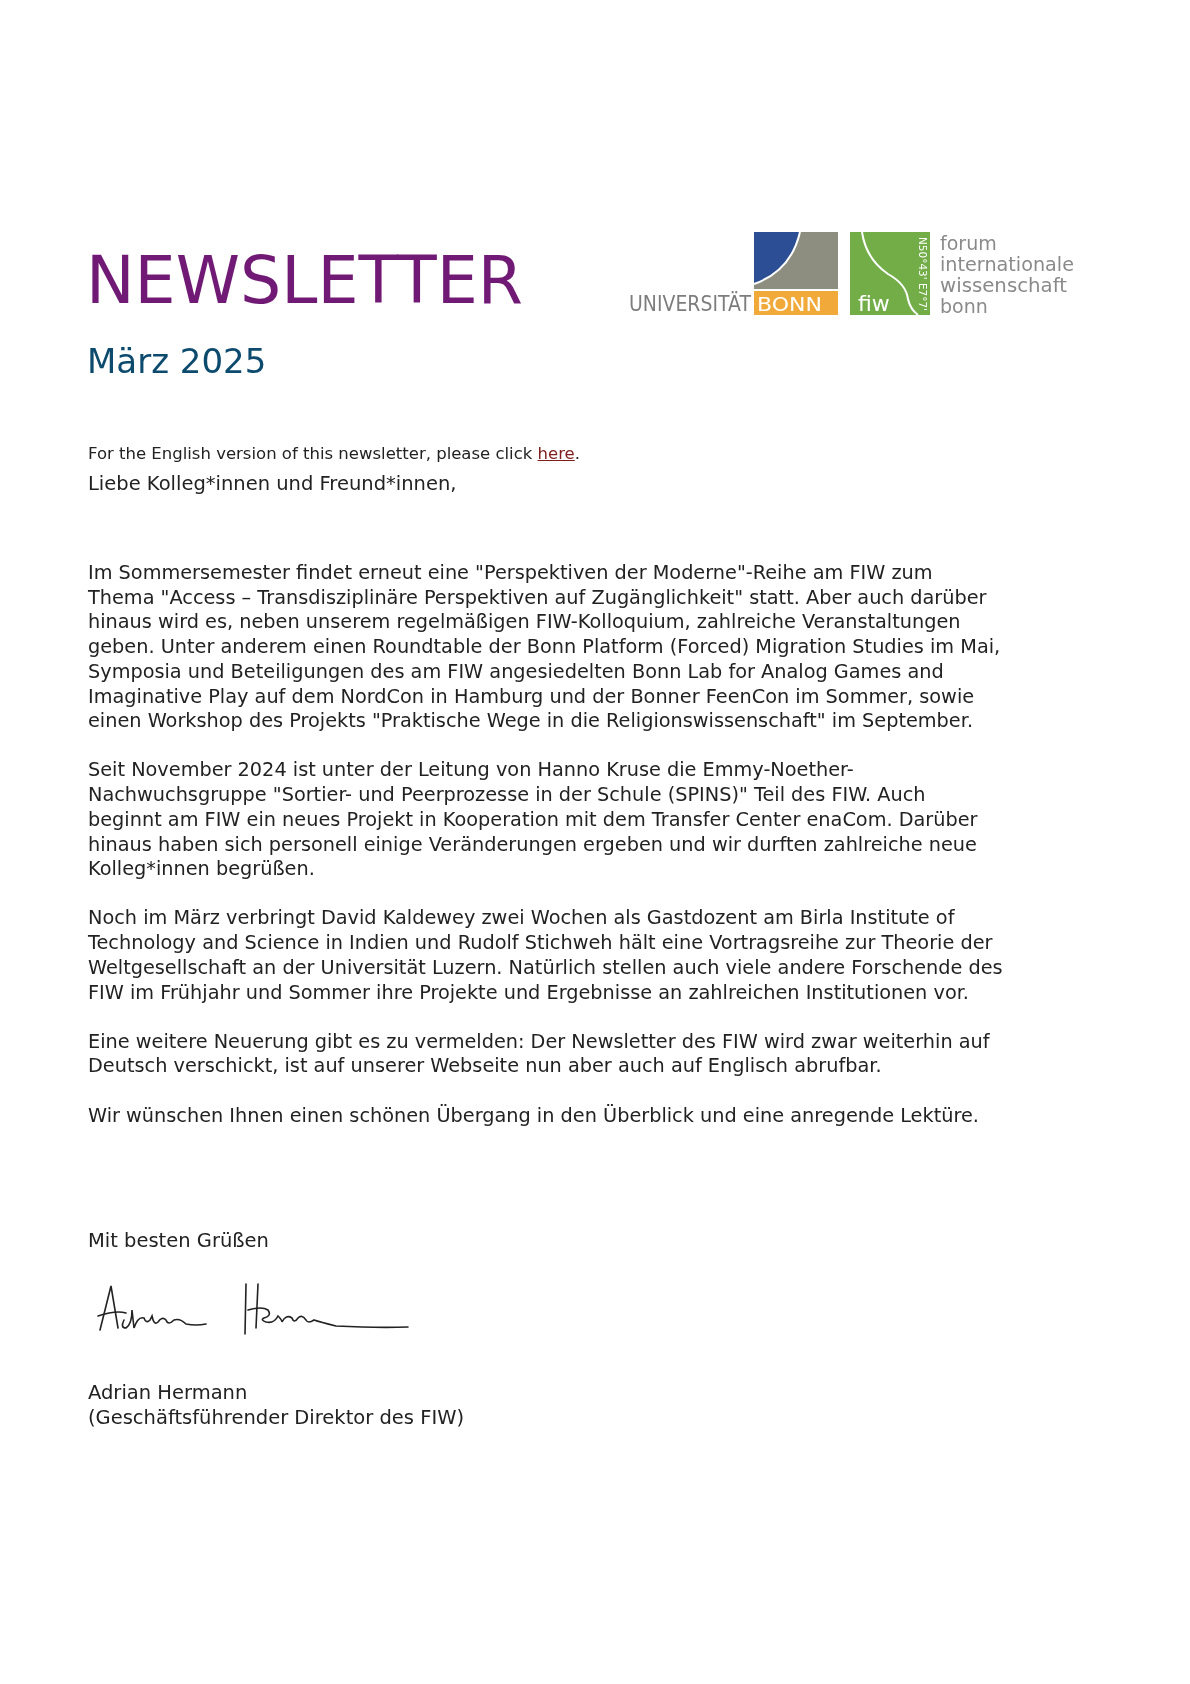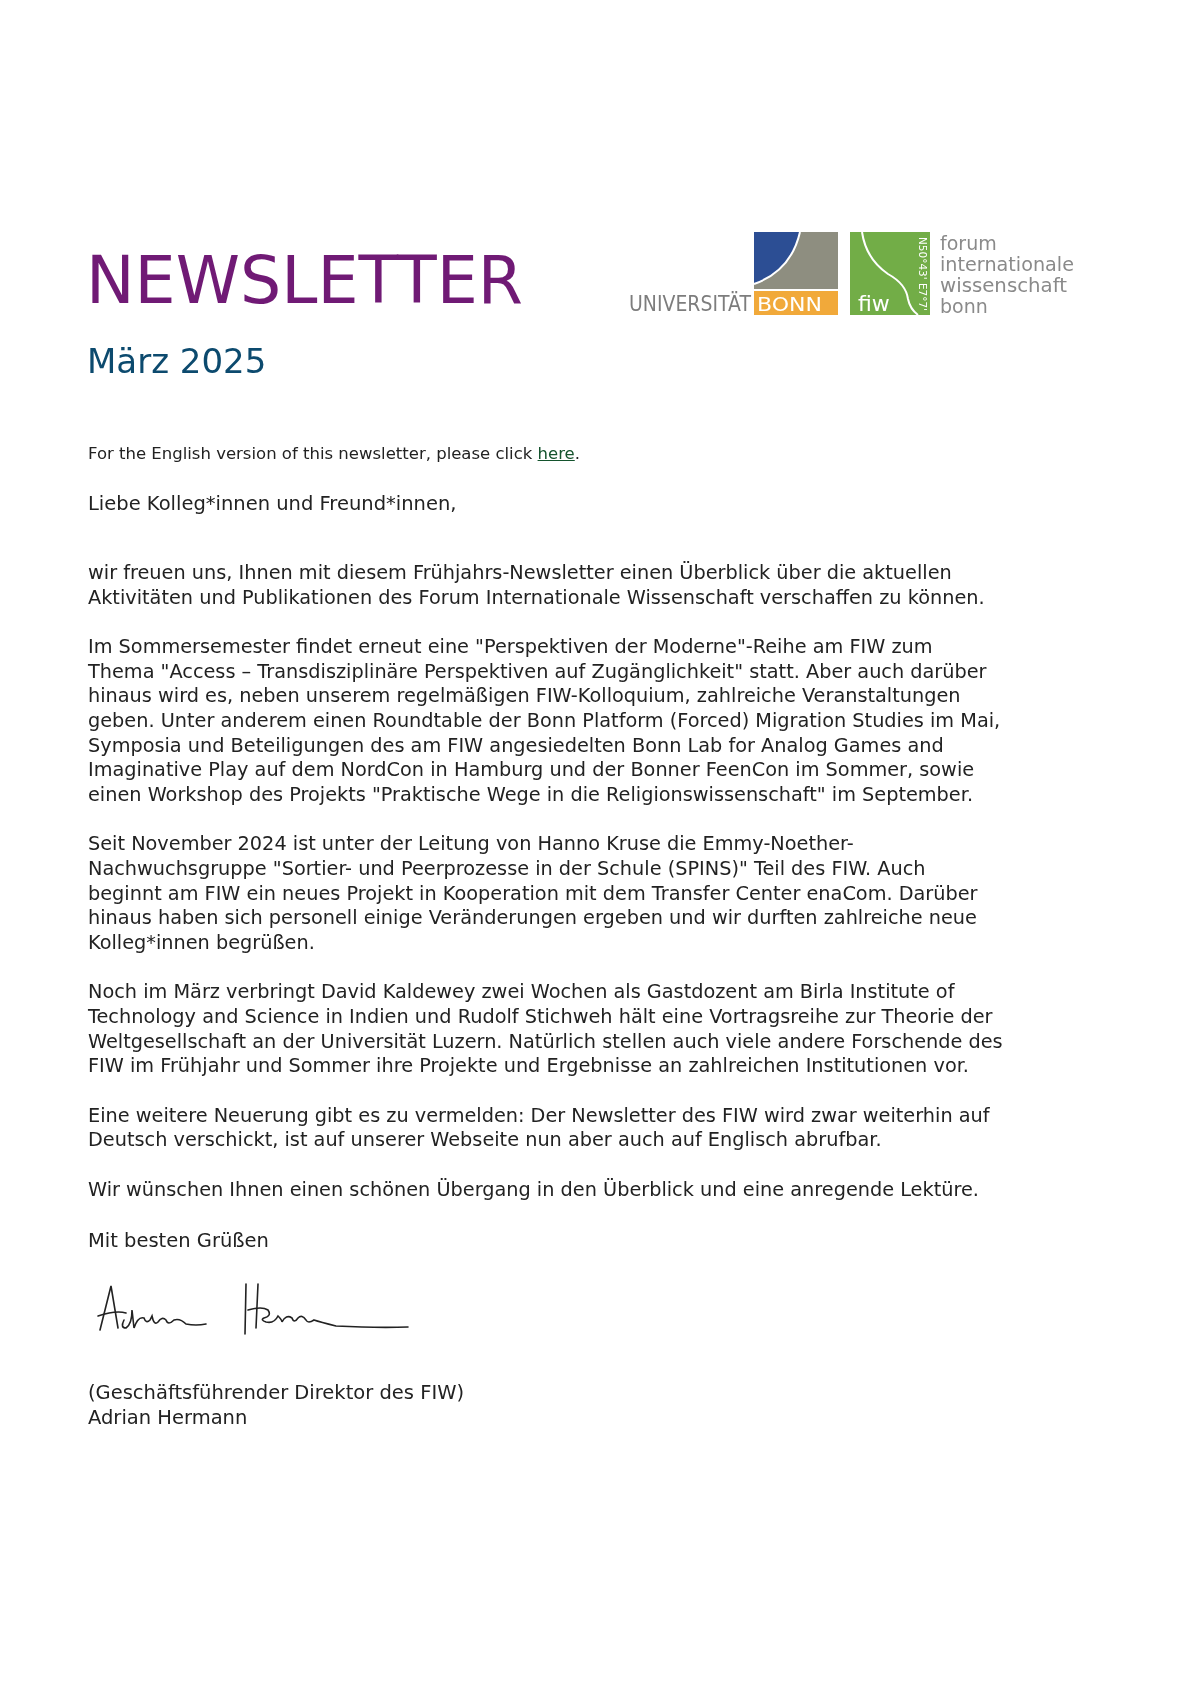--- a/index.html
+++ b/index.html
@@ -3,22 +3,22 @@
 <meta charset="utf-8">
 <style>
   html, body { margin:0; padding:0; background:#ffffff; }
   body { width:1190px; height:1684px; position:relative; overflow:hidden;
          font-family:"DejaVu Sans", sans-serif; color:#222222; }
   .abs { position:absolute; }
   .title { left:86px; top:248px; font-size:65px; color:#701a75; letter-spacing:0px; line-height:1; white-space:nowrap; }
   .subtitle { left:87px; top:344px; font-size:34px; color:#0c4a6e; line-height:1; white-space:nowrap; }
   .logo { left:626px; top:229px; width:450px; height:88px; }
   .en-note { left:88px; top:444px; font-size:16.5px; line-height:20px; white-space:nowrap; }
-  .en-note a { color:#14532d; text-decoration:underline; }
-  .greeting { left:88px; top:492px; font-size:19.5px; line-height:24px; white-space:nowrap; }
+  .en-note a { color:#7f1d1d; text-decoration:underline; }
+  .greeting { left:88px; top:472px; font-size:19.5px; line-height:24px; white-space:nowrap; }
   .body { left:88px; top:561px; width:1000px; font-size:19.3px; line-height:24.7px; }
   .body p { margin:0 0 24.5px 0; white-space:pre-line; }
   .closing { left:88px; top:1229px; font-size:19.5px; line-height:24px; white-space:nowrap;text-align:center; }
   .signature { left:96px; top:1280px; width:320px; height:70px; }
   .sig-name { left:88px; top:1381px; font-size:19.5px; line-height:24.6px; white-space:nowrap; }
 </style>
 </head>
 <body>
 
 <div class="abs title">NEWSLETTER</div>
@@ -49,22 +49,20 @@
   </svg>
 </div>
 
 <div class="abs en-note">
   <span>For the English version of this newsletter, please click </span><a href="#">here</a><span>.</span>
 </div>
 
 <div class="abs greeting">Liebe Kolleg*innen und Freund*innen,</div>
 
 <div class="abs body">
-  <p>wir freuen uns, Ihnen mit diesem Frühjahrs-Newsletter einen Überblick über die aktuellen
-Aktivitäten und Publikationen des Forum Internationale Wissenschaft verschaffen zu können.</p>
   <p>Im Sommersemester findet erneut eine "Perspektiven der Moderne"-Reihe am FIW zum
 Thema "Access – Transdisziplinäre Perspektiven auf Zugänglichkeit" statt. Aber auch darüber
 hinaus wird es, neben unserem regelmäßigen FIW-Kolloquium, zahlreiche Veranstaltungen
 geben. Unter anderem einen Roundtable der Bonn Platform (Forced) Migration Studies im Mai,
 Symposia und Beteiligungen des am FIW angesiedelten Bonn Lab for Analog Games and
 Imaginative Play auf dem NordCon in Hamburg und der Bonner FeenCon im Sommer, sowie
 einen Workshop des Projekts "Praktische Wege in die Religionswissenschaft" im September.</p>
   <p>Seit November 2024 ist unter der Leitung von Hanno Kruse die Emmy-Noether-
 Nachwuchsgruppe "Sortier- und Peerprozesse in der Schule (SPINS)" Teil des FIW. Auch
 beginnt am FIW ein neues Projekt in Kooperation mit dem Transfer Center enaCom. Darüber
@@ -91,15 +89,15 @@
       <path d="M28 40 Q24 48 30 48 Q36 44 36 30 L38 48 Q42 36 48 38 Q50 44 54 40 L56 36 Q58 46 62 42 Q66 36 70 40 Q72 46 78 40 Q84 38 90 44 Q100 46 110 44"></path>
 
       <path d="M150 4 L149 54"></path>
       <path d="M162 4 L160 48"></path>
       <path d="M152 30 Q166 26 172 30 Q176 36 168 38 Q164 40 170 42 Q178 44 182 36 Q186 40 186 42 Q190 34 196 38 Q198 44 202 38 Q206 34 210 40 Q212 44 218 40 Q224 42 240 46 Q280 48 312 47"></path>
     </g>
   </svg>
 </div>
 
 <div class="abs sig-name">
+  <div>Adrian Hermann</div>
   <div>(Geschäftsführender Direktor des FIW)</div>
-  <div>Adrian Hermann</div>
 </div>
 
 </body></html>

